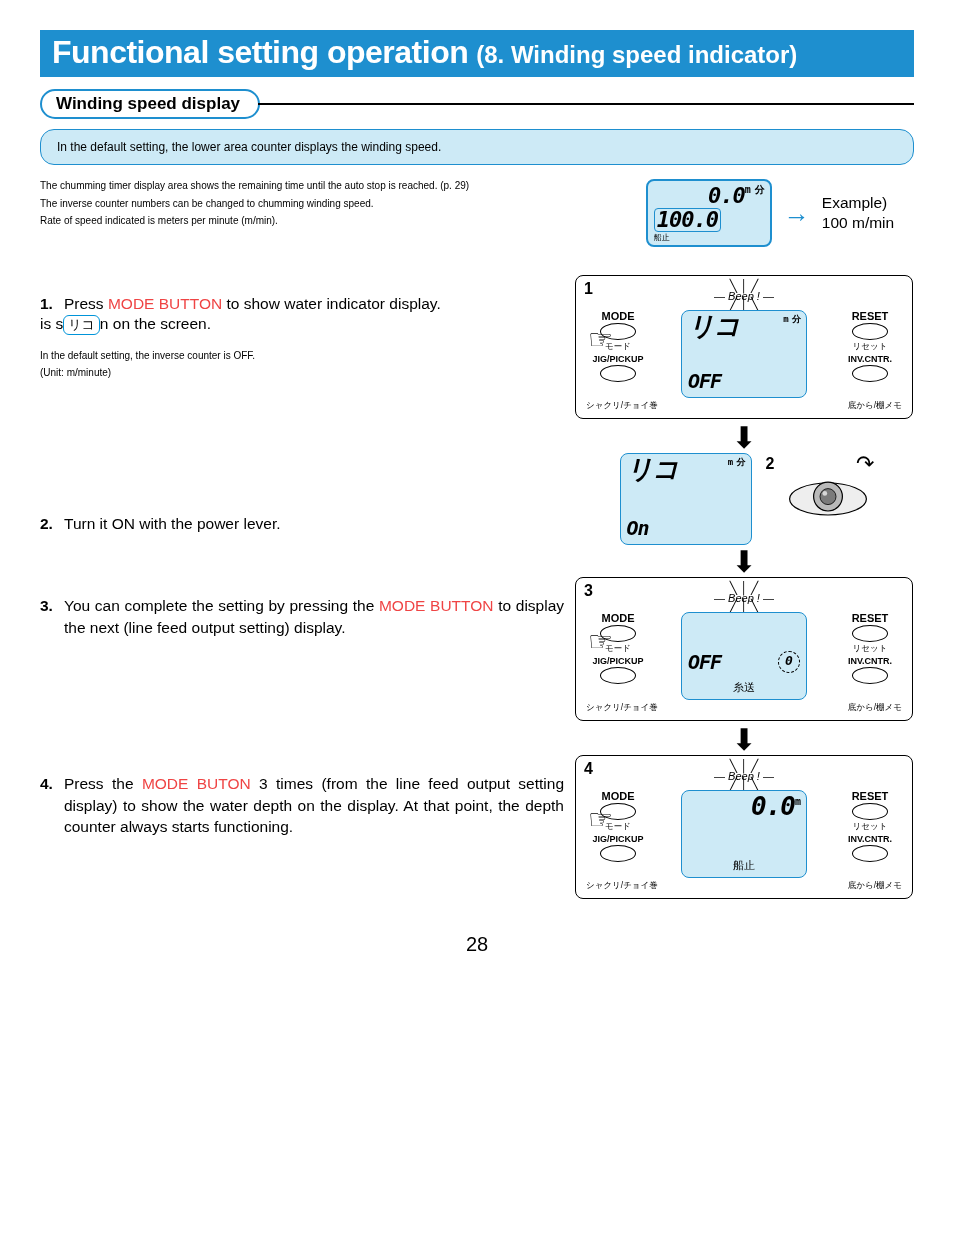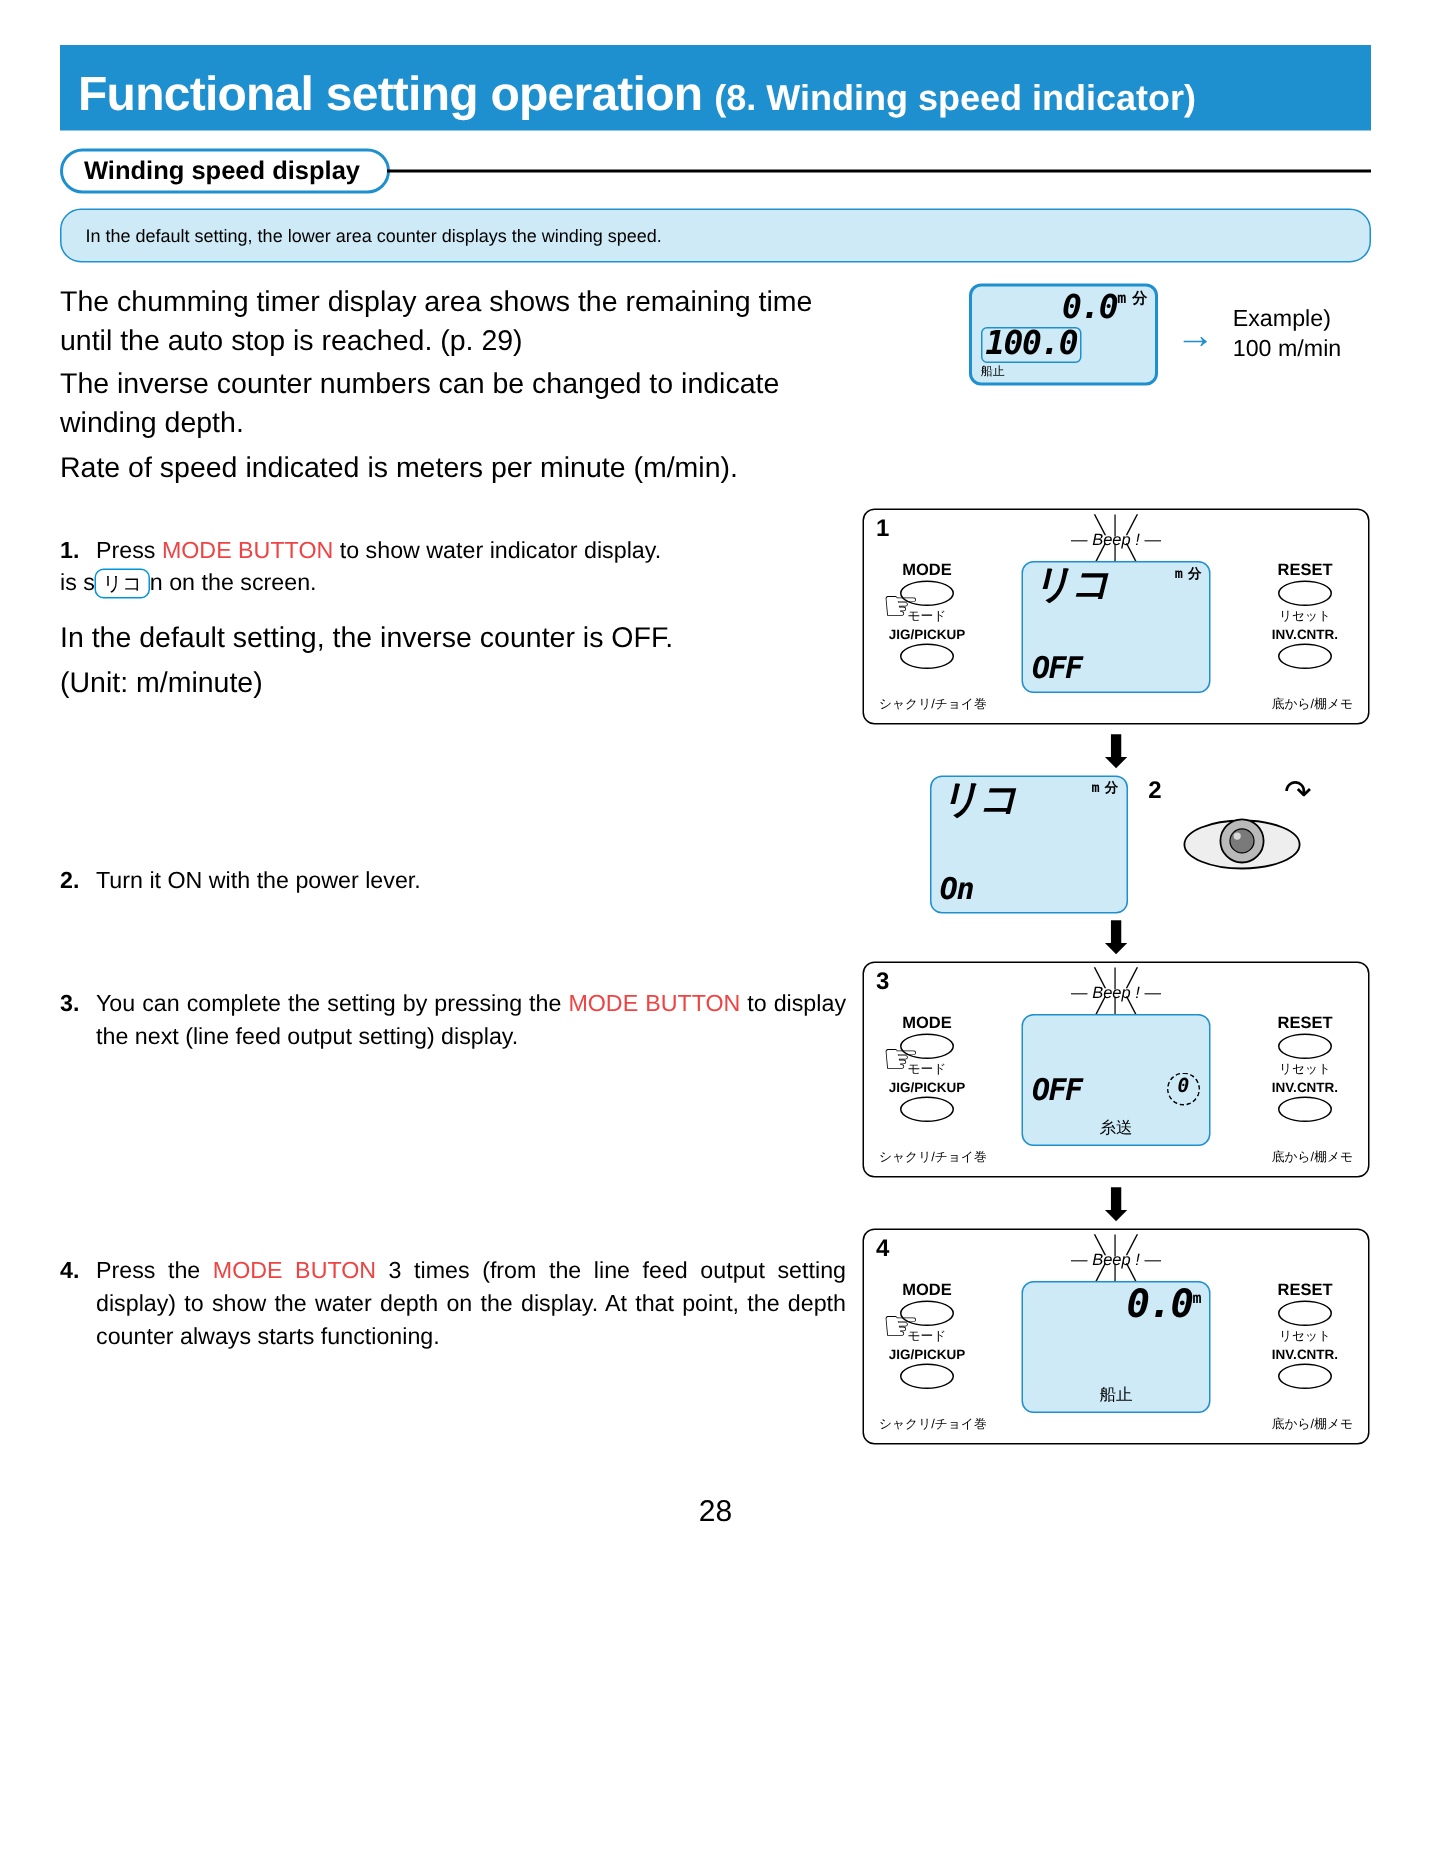--- a/index.html
+++ b/index.html
@@ -7,21 +7,21 @@
     margin: 0;
     padding: 30px 40px 20px 40px;
     font-size: 15px;
     color: #000;
     width: 874px;
     position: relative;
   }
   .title-bar {
     background: #1e8fcf;
     color: #fff;
-    padding: 14px 12px 6px 12px;
+    padding: 4px 12px 6px 12px;
     font-weight: bold;
     display: flex;
     align-items: baseline;
     gap: 8px;
     margin-bottom: 12px;
   }
   .title-main {
     font-size: 32px;
     font-family: Arial Narrow, Arial, sans-serif;
     font-stretch: condensed;
@@ -64,21 +64,21 @@
   .left {
     flex: 1 1 470px;
   }
   .right {
     flex: 0 0 340px;
     display: flex;
     flex-direction: column;
     align-items: center;
   }
   .para {
-    font-size: 19px;
+    font-size: 10px;
     line-height: 1.35;
     margin-bottom: 4px;
   }
   .step {
     display: flex;
     gap: 6px;
     margin-top: 18px;
     font-size: 15.5px;
     line-height: 1.4;
   }
@@ -287,21 +287,21 @@
 <div class="section-heading">
   <div class="pill">Winding speed display</div>
   <div class="pill-tail"></div>
 </div>
 
 <div class="info-box">In the default setting, the lower area counter displays the winding speed.</div>
 
 <div class="two-col">
   <div class="left">
     <div class="para">The chumming timer display area shows the remaining time until the auto stop is reached. (p. 29)</div>
-    <div class="para">The inverse counter numbers can be changed to indicate  winding depth.</div>
+    <div class="para">The inverse counter numbers can be changed to chumming  winding speed.</div>
     <div class="para">Rate of speed indicated is meters per minute (m/min).</div>
   </div>
   <div class="right">
     <div class="example-block">
       <div class="lcd-small">
         <div class="row1"><span>0.0</span><span class="unit">m 分</span></div>
         <div><span class="row2">100.0</span></div>
         <div class="foot">船止</div>
       </div>
       <span class="arrow-right">→</span>

